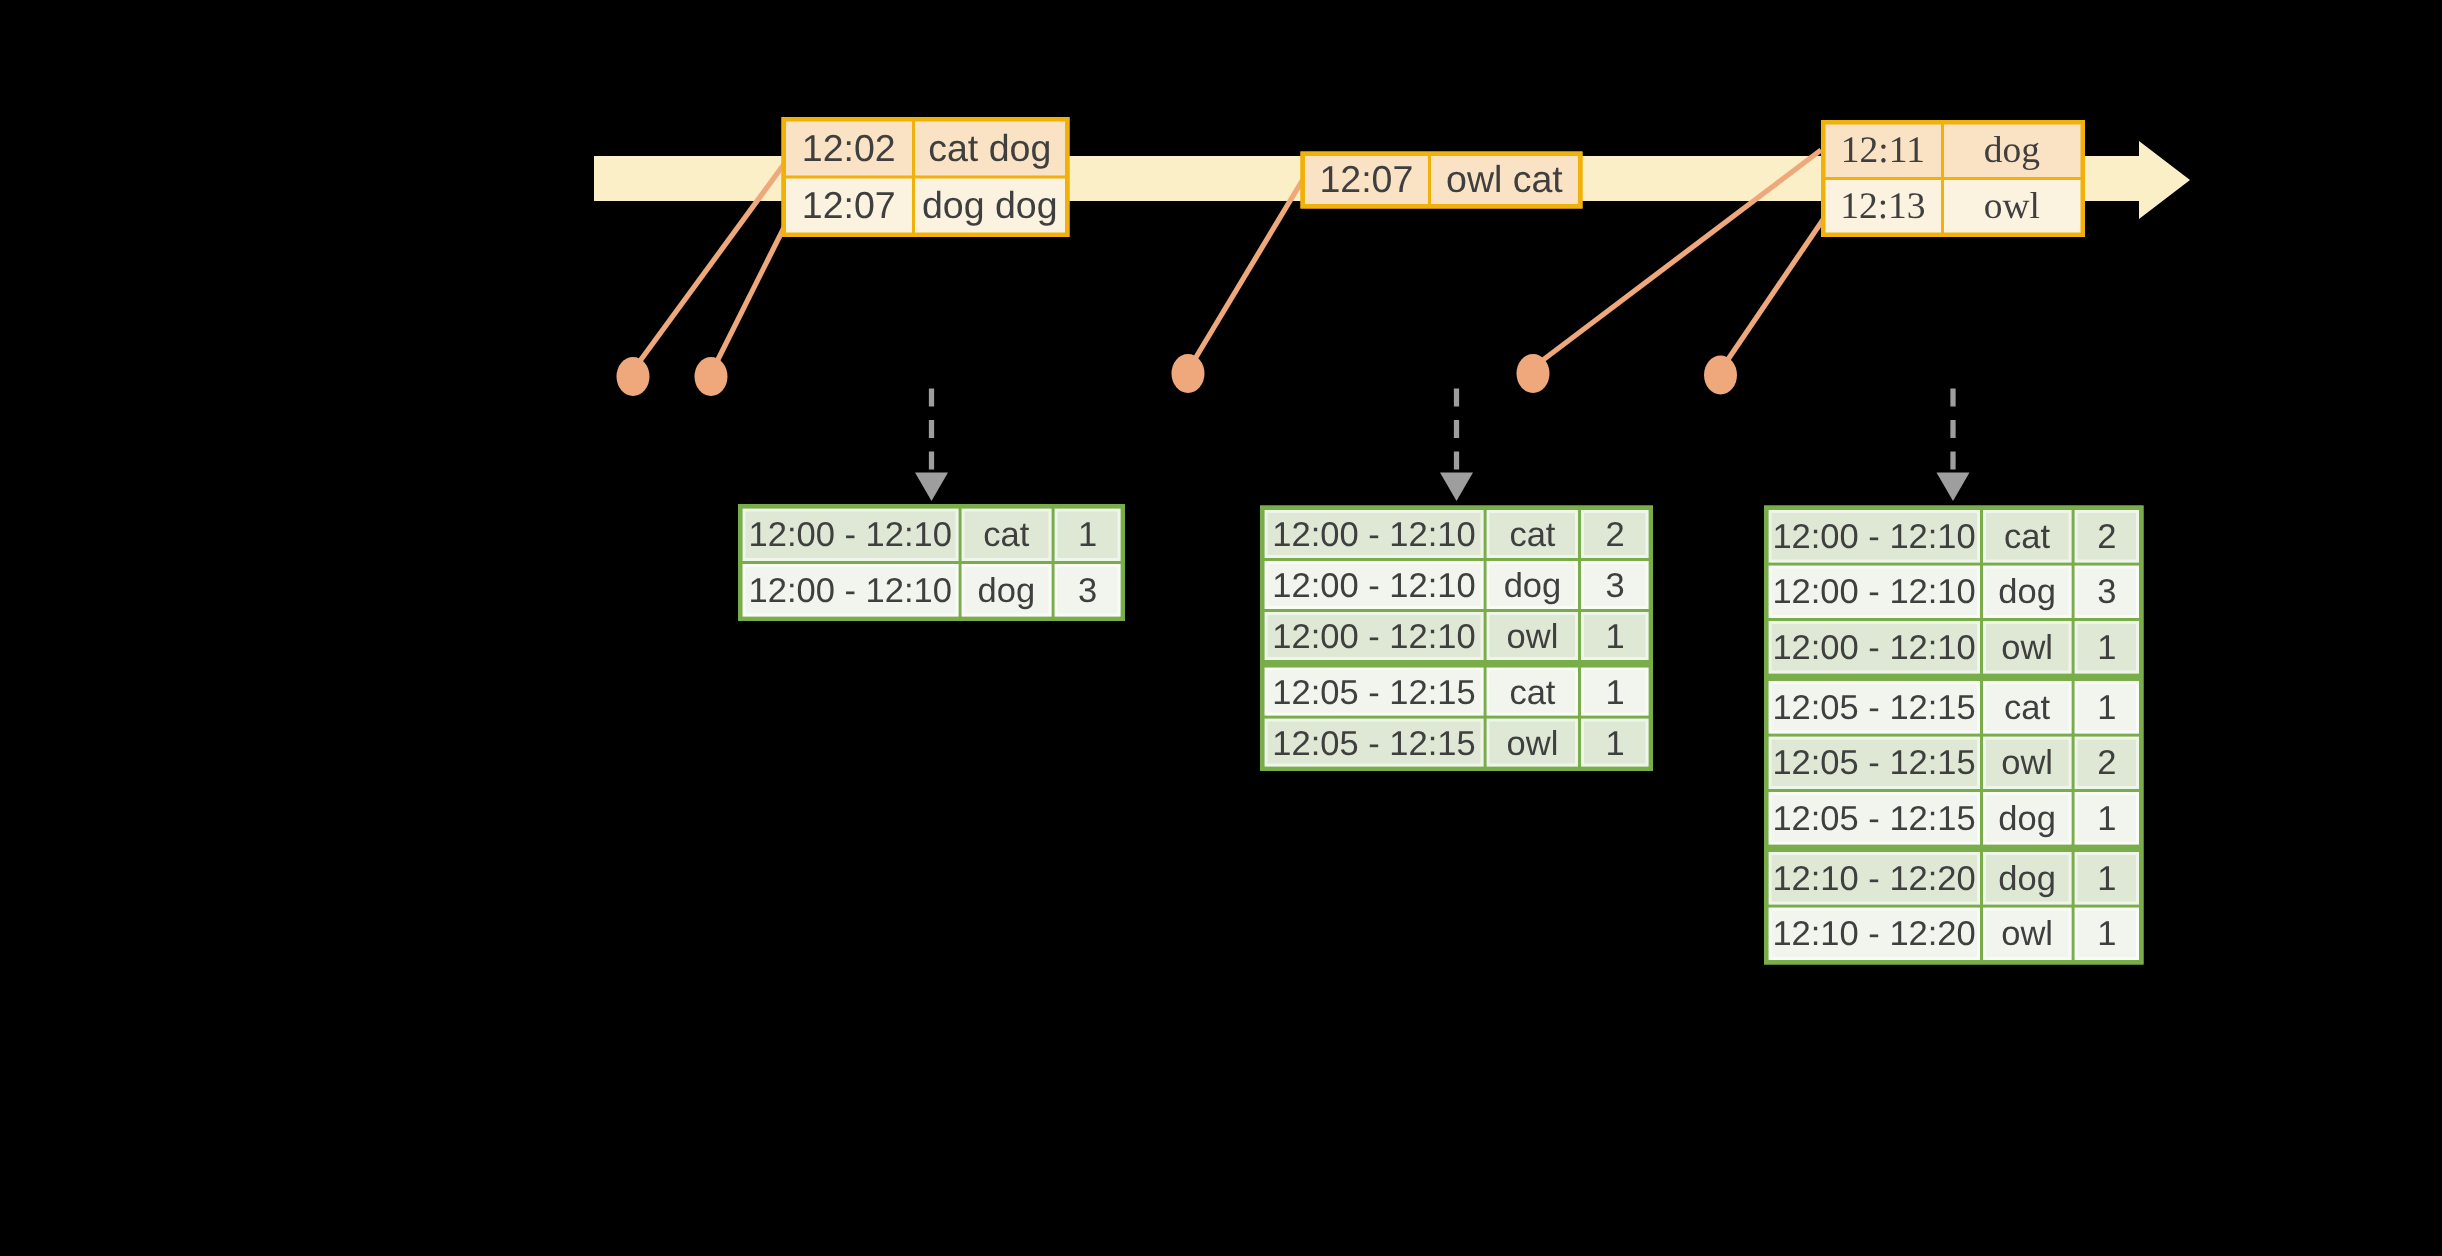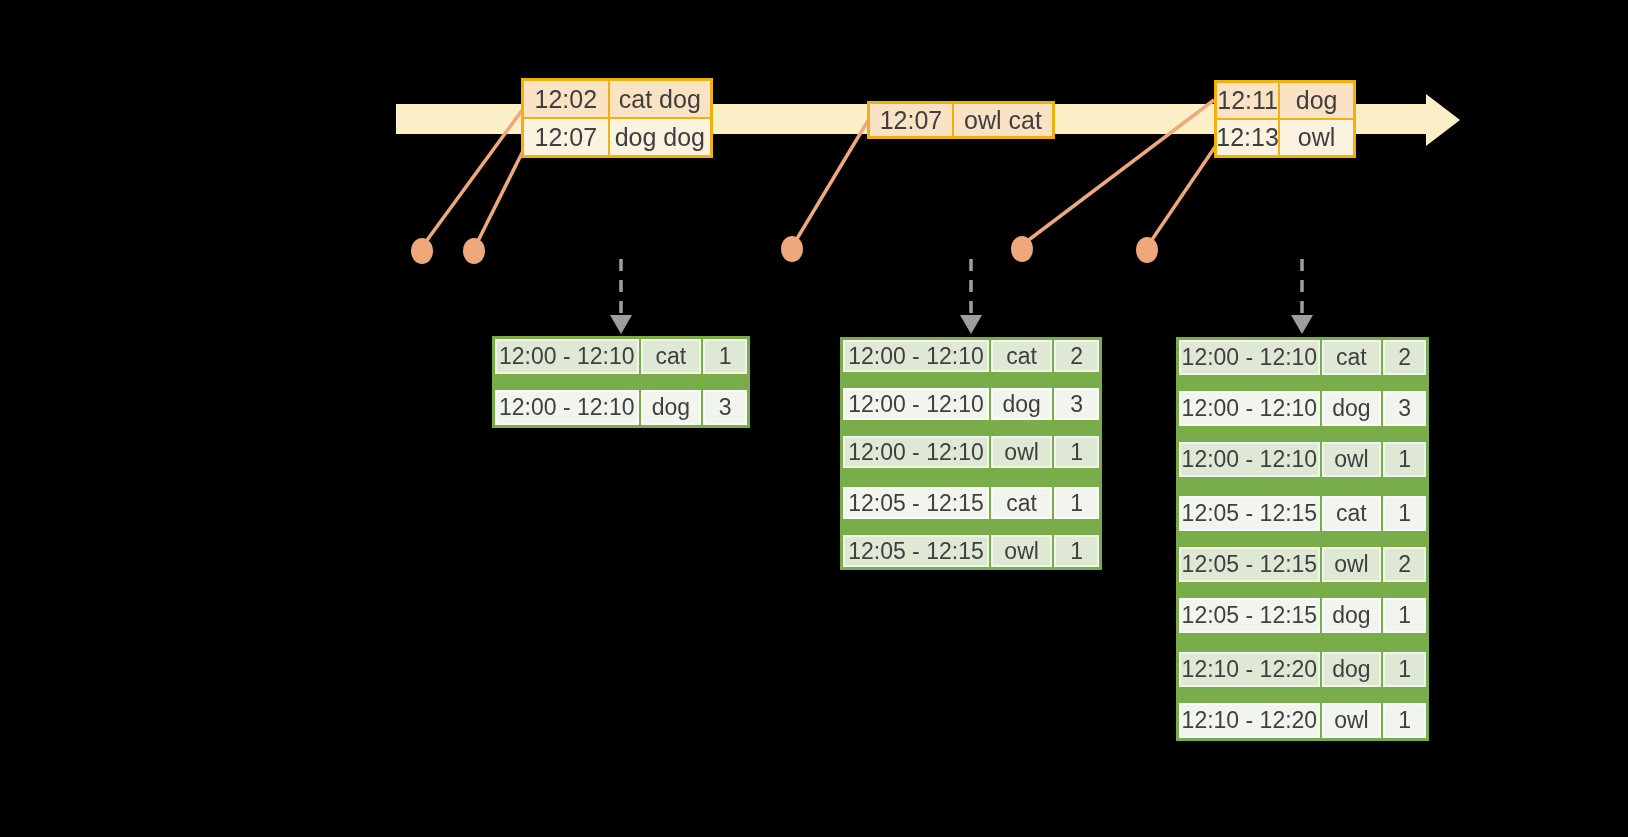--- a/index.html
+++ b/index.html
@@ -19,21 +19,21 @@
   }
   .erow{display:flex;gap:2px;height:var(--erh,36px);}
   .ecell{background:var(--peach,#FAE2C4);display:flex;align-items:center;justify-content:center;
     font-size:25px;line-height:1;}
   .erow.alt .ecell{background:var(--cream,#FCF2E0);}
   .etime{width:45%;}
   .ewords{flex:1;}
 
   
   .gtable{
-    position:absolute;display:flex;flex-direction:column;gap:16px;
+    position:absolute;display:flex;flex-direction:column;gap:2px;
     background:var(--green,#79AD49);border:3px solid var(--green,#79AD49);
     box-sizing:border-box;
   }
   .grow{display:flex;gap:2px;height:var(--rh,35px);}
   .grow.group-start{margin-top:3px;}
   .gcell{
     background:var(--grnfill,#DEE8D5);display:flex;align-items:center;justify-content:center;
     font-size:23px;line-height:1;box-shadow:inset 0 0 0 2px rgba(255,255,255,0.55);
   }
   .grow.alt .gcell{background:var(--grnalt,#F2F5EE);}
@@ -88,21 +88,21 @@
         <div class="ecell etime">12:07</div>
         <div class="ecell ewords">dog dog</div>
       </div>
     </div>
   <div class="ebox" style="left:867px;top:85px;width:188px;--erh:32px;">
       <div class="erow">
         <div class="ecell etime">12:07</div>
         <div class="ecell ewords">owl cat</div>
       </div>
     </div>
-  <div class="ebox" style="left:1214px;top:64px;width:142px;--erh:35px;">
+  <div class="ebox" style="left:1214px;top:64px;width:176px;font-family:Liberation Serif, serif;--erh:35px;">
       <div class="erow">
         <div class="ecell etime">12:11</div>
         <div class="ecell ewords">dog</div>
       </div>
       <div class="erow alt">
         <div class="ecell etime">12:13</div>
         <div class="ecell ewords">owl</div>
       </div>
     </div>
 

